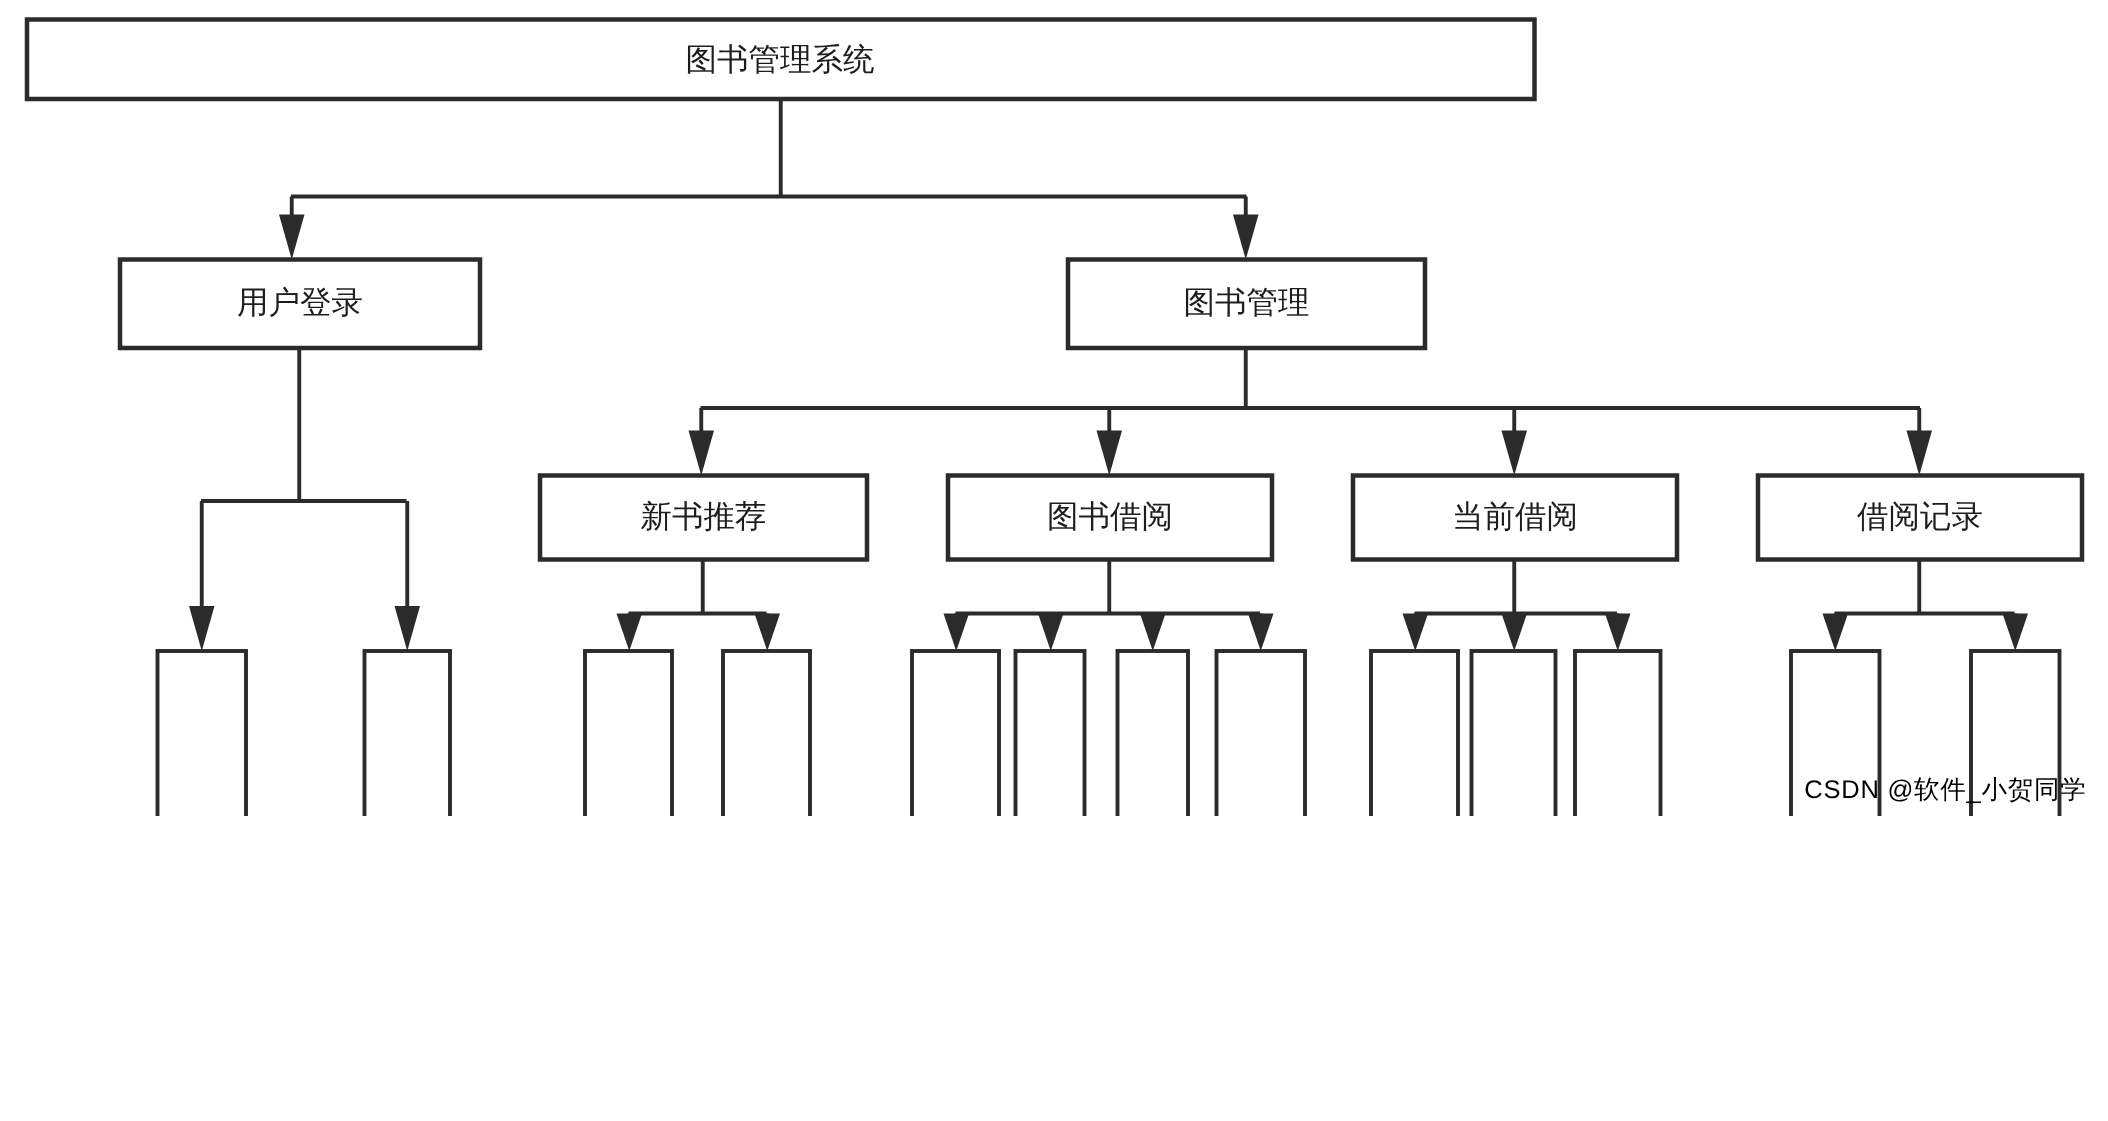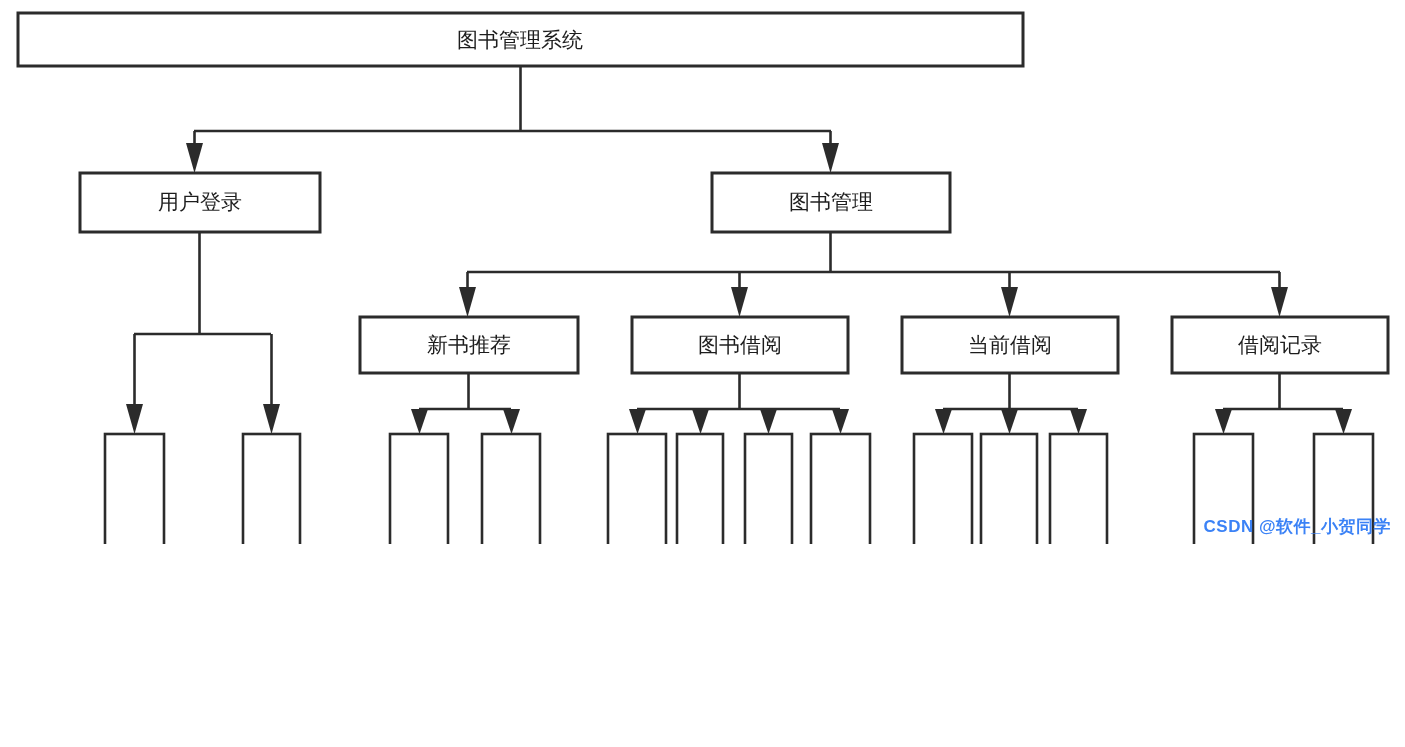--- a/index.html
+++ b/index.html
@@ -68,24 +68,23 @@
     text-align: center;
     white-space: nowrap;
     pointer-events: none;
   }
   .watermark {
     position: absolute;
     right: 14px;
     bottom: 6px;
     font-family: "Liberation Sans", "DejaVu Sans", sans-serif;
     font-size: 17px;
-    color: #3b82f6;
+    color: #000000;
     white-space: nowrap;
     letter-spacing: 0.5px;
-    font-weight: bold;
   }
 </style>
 </head>
 <body>
 
 <div id="diagram-root">
 
   <svg id="tree-svg" viewBox="0 0 1405 747">
 
     <g>

